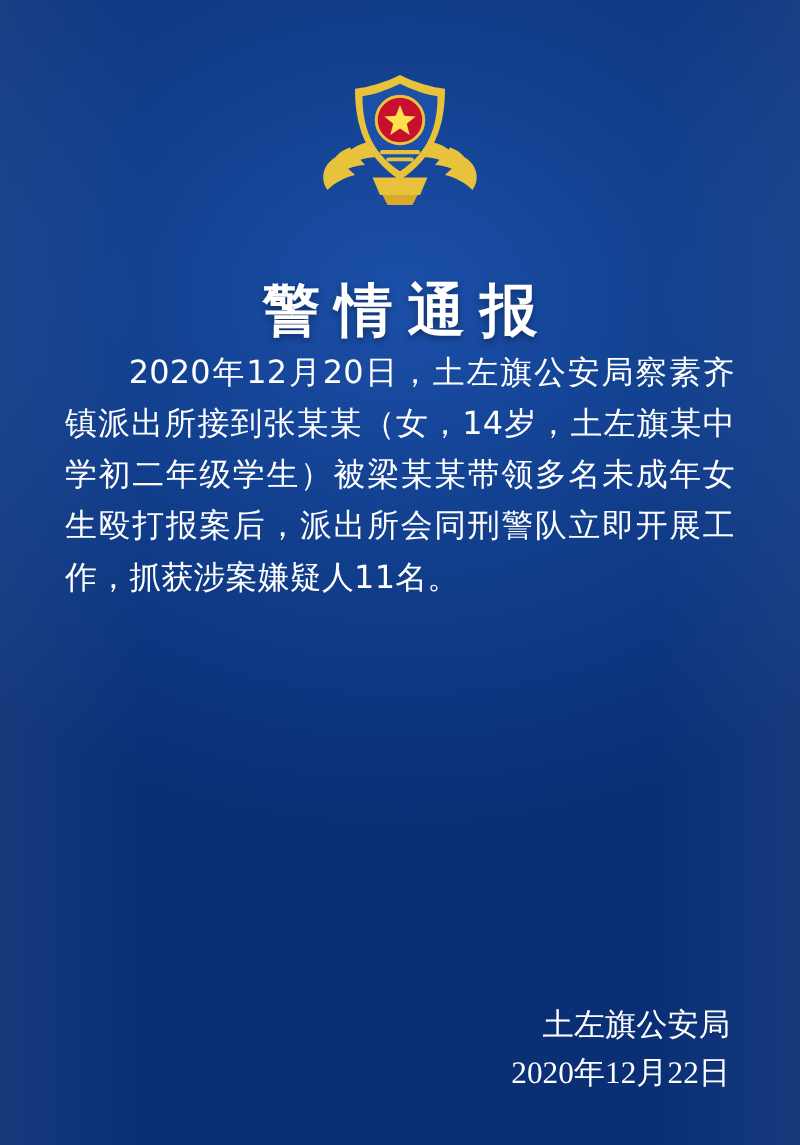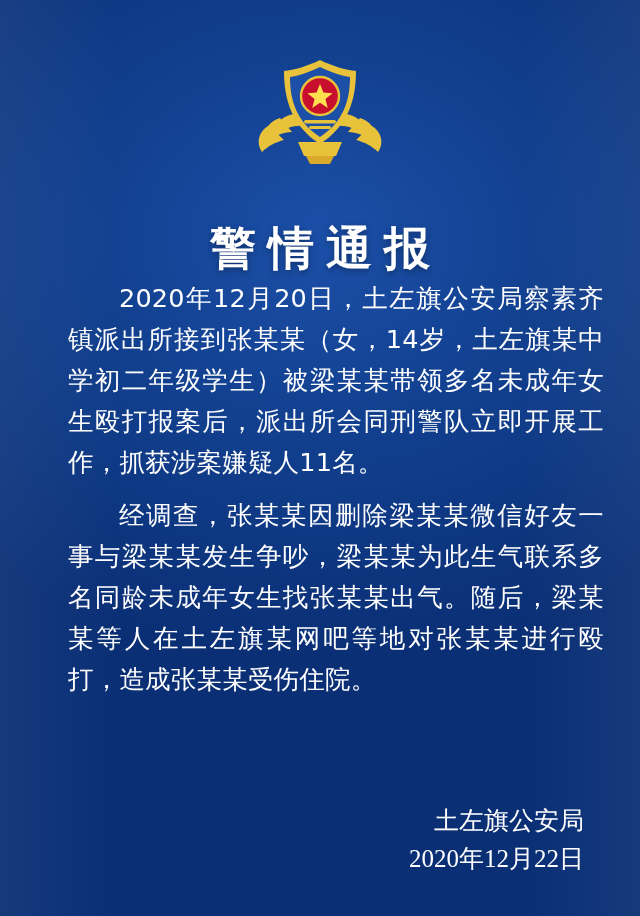--- a/index.html
+++ b/index.html
@@ -69,21 +69,20 @@
   .body-text {
     position: absolute;
     top: 278px;
     left: 52px;
     width: 536px;
     color: #ffffff;
     font-size: 25.5px;
     line-height: 41px;
     font-family: "DejaVu Sans", "Liberation Sans", sans-serif;
     letter-spacing: 0.2px;
-    margin-left: 16px;
   }
   .body-text p {
     margin: 0 0 12px 0;
     text-indent: 2em;
     text-align: justify;
     text-justify: inter-ideograph;
   }
   .body-text p:last-child { margin-bottom: 0; }
 
   
@@ -133,21 +132,20 @@
         <rect x="50" y="66" width="32" height="3.4" rx="1.7" fill="#E8C23A"></rect>
         <rect x="55" y="72" width="22" height="3" rx="1.5" fill="#E8C23A"></rect>
       </svg>
     </div>
   </div>
 
   <div class="title">警情通报</div>
 
   <div class="body-text">
     <p>2020年12月20日，土左旗公安局察素齐镇派出所接到张某某（女，14岁，土左旗某中学初二年级学生）被梁某某带领多名未成年女生殴打报案后，派出所会同刑警队立即开展工作，抓获涉案嫌疑人11名。</p>
-    <p>经调查，张某某因删除梁某某微信好友一事与梁某某发生争吵，梁某某为此生气联系多名同龄未成年女生找张某某出气。随后，梁某某等人在土左旗某网吧等地对张某某进行殴打，造成张某某受伤住院。</p>
   </div>
 
   <div class="sign">
     <div>土左旗公安局</div>
     <div>2020年12月22日</div>
   </div>
 
 </div>
 
 </body></html>

